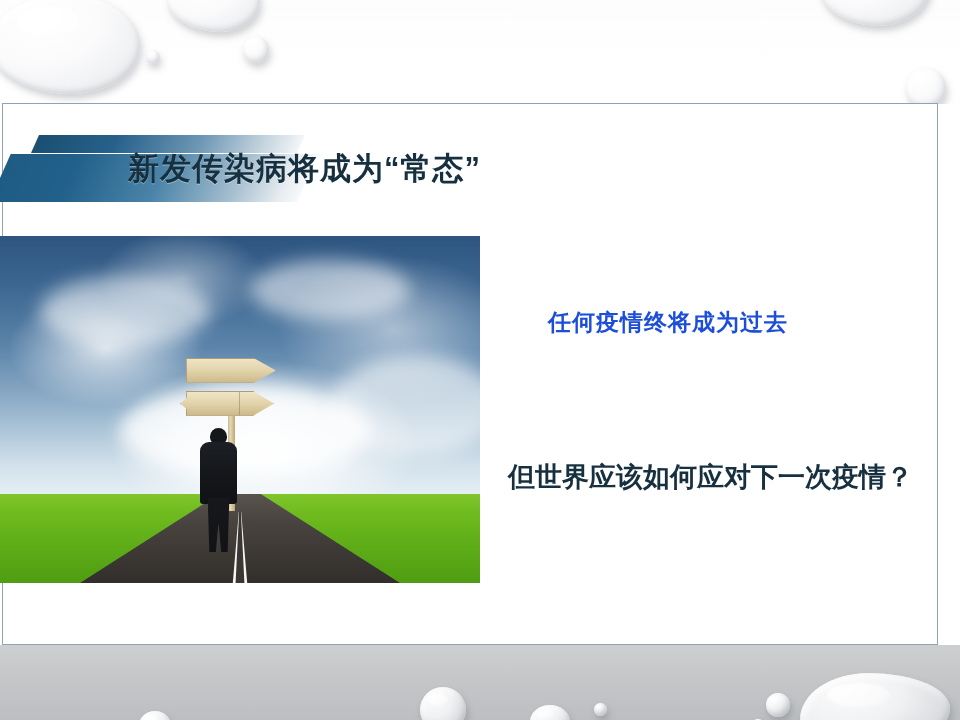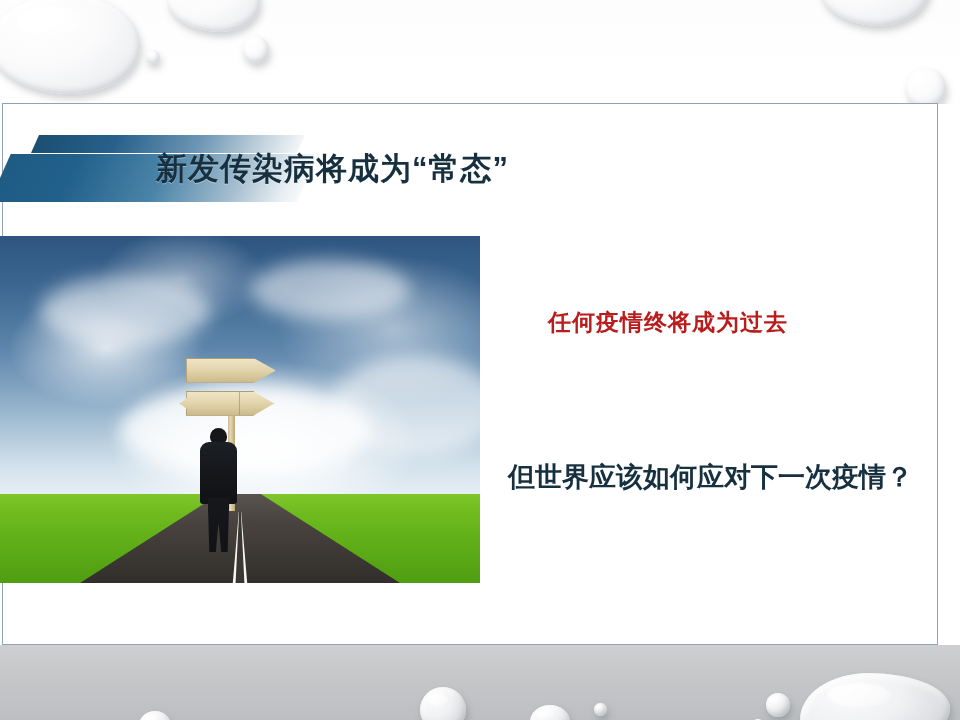--- a/index.html
+++ b/index.html
@@ -97,21 +97,20 @@
     position: absolute;
     left: 128px; top: 150px;
     width: 420px;
     font-size: 31px;
     font-weight: bold;
     letter-spacing: 1px;
     color: #16303f;
     white-space: nowrap;
     line-height: 38px;
     text-shadow: 0 1px 0 rgba(255,255,255,0.35);
-    margin-left: 28px;
   }
 
   
   .picture {
     position: absolute;
     left: 0px; top: 236px;
     width: 480px; height: 347px;
     overflow: hidden;
     background: #2b4a6b;
   }
@@ -196,21 +195,21 @@
     background: linear-gradient(180deg, #16181c 0%, #101215 100%);
     clip-path: polygon(10% 0%, 90% 0%, 84% 100%, 60% 100%, 50% 46%, 40% 100%, 16% 100%);
   }
 
   
   .body-line-1 {
     position: absolute;
     left: 548px; top: 307px;
     font-size: 23px;
     font-weight: bold;
-    color: #b91c1c;
+    color: #1d4ed8;
     letter-spacing: 1px;
     white-space: nowrap;
   }
   .body-line-2 {
     position: absolute;
     left: 508px; top: 459px;
     font-size: 27px;
     font-weight: bold;
     color: #16303f;
     letter-spacing: 0px;

